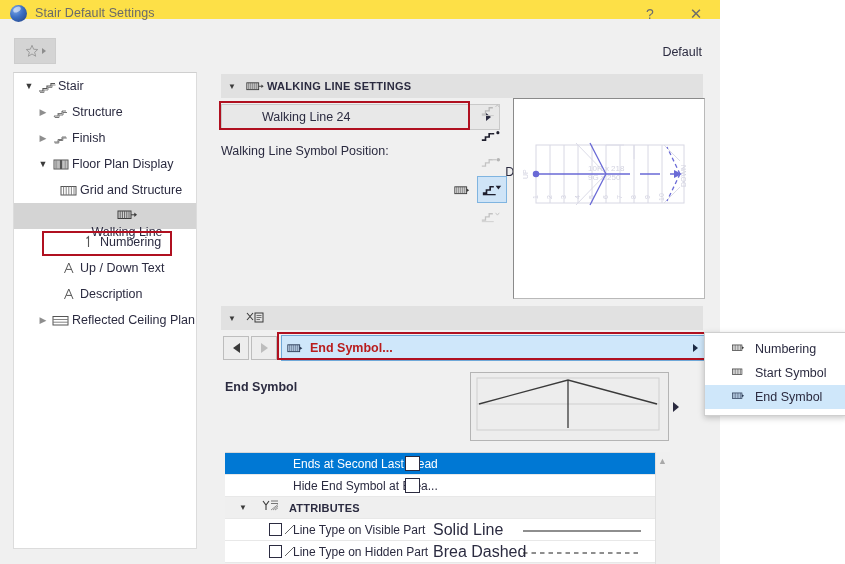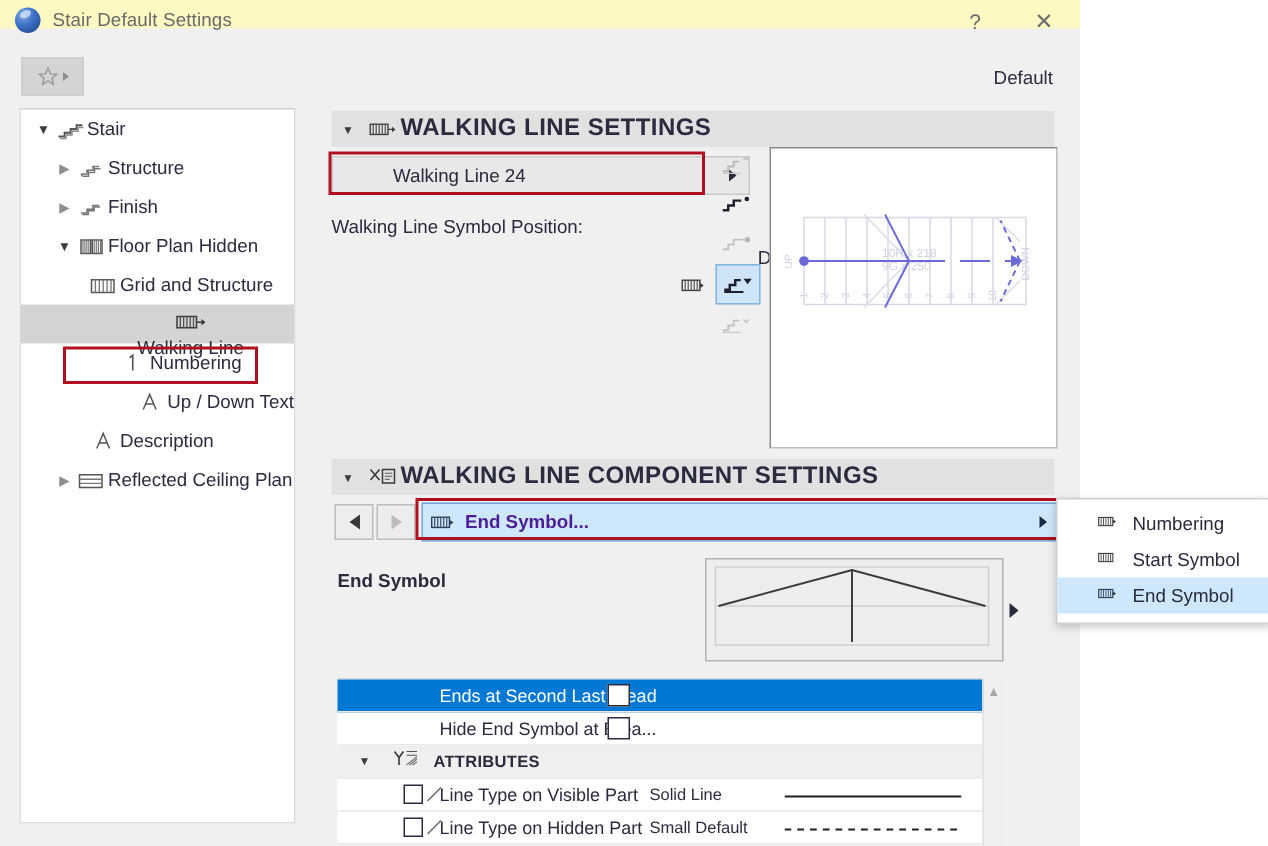--- a/index.html
+++ b/index.html
@@ -4,21 +4,21 @@
 <style>
   html,body{margin:0;padding:0;}
   body{
     width:845px;height:564px;overflow:hidden;background:#ffffff;
     font-family:"Liberation Sans", sans-serif;font-size:12px;color:#2b2b40;
   }
   .window{position:absolute;left:0;top:0;width:720px;height:564px;background:#f0f0f0;overflow:hidden;}
   .outside{position:absolute;left:720px;top:0;width:125px;height:564px;background:#ffffff;}
 
   
-  .titlebar{position:absolute;left:0;top:0;width:720px;height:19px;background:#fef9c3;}
+  .titlebar{position:absolute;left:0;top:0;width:720px;height:19px;background:#fde047;}
   .title-logo{position:absolute;left:10px;top:5px;width:17px;height:17px;border-radius:50%;
     background:radial-gradient(circle at 32% 28%, #7ea8e8 0%, #3b6fc4 45%, #23407e 100%);}
   .title-logo:after{content:"";position:absolute;left:3px;top:2px;width:8px;height:5px;border-radius:50%;
     background:rgba(255,255,255,.55);transform:rotate(-28deg);}
   .title-text{position:absolute;left:35px;top:6px;font-size:12.5px;color:#6a6a6a;letter-spacing:.1px;}
   .tb-btn{position:absolute;top:0;height:28px;width:40px;color:#6d6d6d;font-size:14px;
     display:flex;align-items:center;justify-content:center;cursor:default;}
   .tb-help{left:630px;}
   .tb-close{left:676px;font-size:15px;}
 
@@ -40,21 +40,21 @@
   .tree-icon{width:22px;flex:0 0 22px;display:flex;align-items:center;justify-content:center;}
   .tree-label{font-size:12.5px;color:#2b2b40;}
   .redbox{position:absolute;border:2.5px solid #b01020;box-sizing:border-box;pointer-events:none;}
 
   
   .panel{position:absolute;left:205px;top:72px;width:500px;height:490px;}
   .sec-head{position:absolute;left:16px;width:482px;height:24px;background:#e1e1e1;
     display:flex;align-items:center;}
   .sec-tri{width:22px;display:flex;align-items:center;justify-content:center;color:#3b3b3b;font-size:8px;}
   .sec-ico{width:24px;display:flex;align-items:center;justify-content:center;}
-  .sec-title{font-size:16px;font-weight:bold;color:#2b2b40;letter-spacing:.3px;}
+  .sec-title{font-size:11px;font-weight:bold;color:#2b2b40;letter-spacing:.3px;}
 
   .combo{position:absolute;background:#e8e8e8;border:1px solid #c9c9c9;display:flex;align-items:center;}
   .combo-text{padding-left:8px;font-size:12.5px;color:#2b2b40;}
   .combo-arrow{position:absolute;right:8px;width:0;height:0;
     border-left:5px solid #2b2b40;border-top:4.5px solid transparent;border-bottom:4.5px solid transparent;}
 
   .wl-pos-label{position:absolute;left:16px;top:72px;font-size:12.5px;color:#2b2b40;}
   .wl-pos-val{position:absolute;right:72px;top:93px;font-size:12.5px;color:#2b2b40;text-align:right;}
   .small-dd{position:absolute;right:52px;top:92px;width:16px;height:16px;background:#ededed;border:1px solid #b6b6b6;
     display:flex;align-items:center;justify-content:center;}
@@ -72,39 +72,39 @@
     border:1px solid #b9b9b9;border-left-color:#8a8a8a;border-top-color:#8a8a8a;overflow:hidden;}
 
   
   .navbtn{position:absolute;width:24px;height:22px;background:#ededed;border:1px solid #bdbdbd;
     display:flex;align-items:center;justify-content:center;}
   .navbtn i{width:0;height:0;border-top:5px solid transparent;border-bottom:5px solid transparent;}
   .navbtn.prev i{border-right:7px solid #3a3a3a;}
   .navbtn.next i{border-left:7px solid #bdbdbd;}
 
   .compsel{position:absolute;background:#cfe7fa;border:1px solid #6fa8d8;display:flex;align-items:center;}
-  .compsel .lbl{font-size:12.5px;font-weight:bold;color:#4c1d95;}
+  .compsel .lbl{font-size:12.5px;font-weight:bold;color:#b91c1c;}
 
   
   .es-label{position:absolute;left:20px;top:308px;font-size:12.5px;font-weight:bold;color:#2b2b40;}
   .es-preview{position:absolute;left:265px;top:300px;width:197px;height:67px;background:#ededed;border:1px solid #b4b4b4;}
   .es-arrow{position:absolute;left:468px;top:330px;width:0;height:0;
     border-left:6px solid #2b2b40;border-top:5px solid transparent;border-bottom:5px solid transparent;}
 
   
   .list{position:absolute;left:20px;top:380px;width:430px;background:#ffffff;border-top:1px solid #d7d7d7;}
   .lrow{position:relative;height:21px;display:flex;align-items:center;border-bottom:1px solid #e8e8e8;}
   .lrow.sel{background:#0078d4;}
   .lrow.sel .lname{color:#ffffff;}
   .lrow.grp{background:#efefef;}
   .lname{position:absolute;left:68px;font-size:12px;color:#2b2b40;}
   .lname.grp{left:64px;font-weight:bold;letter-spacing:.2px;font-size:11px;}
   .lchk{position:absolute;left:180px;width:13px;height:13px;background:#ffffff;border:1.5px solid #2b2b40;}
   .lchk.inline{left:44px;width:11px;height:11px;border-width:1.3px;}
-  .lval{position:absolute;left:208px;font-size:11px;color:#2b2b40;}
+  .lval{position:absolute;left:208px;font-size:16px;color:#2b2b40;}
   .lpen{position:absolute;left:59px;width:11px;height:11px;}
   .grp-tri{position:absolute;left:14px;color:#3b3b3b;font-size:8px;}
   .grp-ico{position:absolute;left:36px;}
   .lsample{position:absolute;left:298px;width:120px;}
   .scroll{position:absolute;left:450px;top:380px;width:14px;height:184px;background:#efefef;border-left:1px solid #e0e0e0;}
   .scroll-up{position:absolute;left:2px;top:4px;color:#a8a8a8;font-size:9px;}
 
   
   .popup{position:absolute;left:704px;top:332px;width:141px;background:#ffffff;
     border:1px solid #cfcfcf;box-shadow:0 2px 6px rgba(0,0,0,.22);padding:4px 0 6px 0;}
@@ -183,21 +183,21 @@
       <div class="tree-icon">
         <svg width="18" height="13" viewBox="0 0 18 13">
           <rect x="2" y="2" width="6.5" height="9" fill="none" stroke="#555" stroke-width="1"></rect>
           <rect x="9.5" y="2" width="6.5" height="9" fill="none" stroke="#555" stroke-width="1"></rect>
           <g stroke="#777" stroke-width=".8">
             <path d="M10.8,2 L10.8,11 M12.2,2 L12.2,11 M13.6,2 L13.6,11 M15,2 L15,11"></path>
             <path d="M3.3,2 L3.3,11 M4.6,2 L4.6,11 M5.9,2 L5.9,11 M7.2,2 L7.2,11"></path>
           </g>
         </svg>
       </div>
-      <div class="tree-label">Floor Plan Hidden</div>
+      <div class="tree-label">Floor Plan Display</div>
     </div>
 
     <div class="tree-row" style="padding-left:44px;">
       <div class="tree-icon">
         <svg width="20" height="13" viewBox="0 0 20 13">
           <rect x="2" y="2.5" width="15" height="8.5" fill="none" stroke="#555" stroke-width="1"></rect>
           <g stroke="#777" stroke-width=".9">
             <path d="M4.6,2.5 L4.6,11 M7.2,2.5 L7.2,11 M9.8,2.5 L9.8,11 M12.4,2.5 L12.4,11 M15,2.5 L15,11"></path>
           </g>
         </svg>
@@ -222,21 +222,21 @@
 
     <div class="tree-row" style="padding-left:64px;">
       <div class="tree-icon">
         <svg width="20" height="14" viewBox="0 0 20 14">
           <path d="M7.5,3.5 L9.5,1.8 L9.5,12" fill="none" stroke="#555" stroke-width="1.1"></path>
         </svg>
       </div>
       <div class="tree-label">Numbering</div>
     </div>
 
-    <div class="tree-row" style="padding-left:66px;justify-content:flex-end;">
+    <div class="tree-row" style="padding-left:44px;">
       <div class="tree-icon">
         <svg width="20" height="14" viewBox="0 0 20 14">
           <path d="M5.5,12 L9.8,2 L14,12 M7.3,8.4 L12.2,8.4" fill="none" stroke="#555" stroke-width="1"></path>
         </svg>
       </div>
       <div class="tree-label">Up / Down Text</div>
     </div>
 
     <div class="tree-row" style="padding-left:44px;">
       <div class="tree-icon">
@@ -375,21 +375,20 @@
 
     <div class="sec-head" style="top:234px;">
       <div class="sec-tri">▼</div>
       <div class="sec-ico">
         <svg width="20" height="14" viewBox="0 0 20 14">
           <path d="M2,2 L8,9 M8,2 L2,9" stroke="#3a3a3a" stroke-width="1.1" fill="none"></path>
           <rect x="10" y="2" width="8" height="9" fill="none" stroke="#3a3a3a" stroke-width="1"></rect>
           <path d="M11.5,4.5 L16.5,4.5 M11.5,6.5 L16.5,6.5 M11.5,8.5 L15,8.5" stroke="#555" stroke-width=".8"></path>
         </svg>
       </div>
-      <div class="sec-title">WALKING LINE COMPONENT SETTINGS</div>
     </div>
 
     <div class="navbtn prev" style="left:18px;top:264px;">
       <i></i>
     </div>
     <div class="navbtn next" style="left:46px;top:264px;">
       <i></i>
     </div>
     <div class="compsel" style="left:76px;top:263px;width:424px;height:24px;">
       <div style="width:28px;display:flex;align-items:center;justify-content:center;">
@@ -461,21 +460,21 @@
       </div>
 
       <div class="lrow">
         <div class="lchk inline"></div>
         <div class="lpen">
           <svg width="11" height="11" viewBox="0 0 11 11">
               <path d="M1,10 L10,1" stroke="#666" stroke-width="1"></path>
             </svg>
         </div>
         <div class="lname">Line Type on Hidden Part</div>
-        <div class="lval">Small Default</div>
+        <div class="lval">Brea Dashed</div>
         <div class="lsample">
           <svg width="118" height="6" viewBox="0 0 118 6">
               <path d="M0,3 L118,3" stroke="#1f1f1f" stroke-width="1.2" stroke-dasharray="4.5,4"></path>
             </svg>
         </div>
       </div>
     </div>
 
     <div class="scroll">
       <div class="scroll-up">▲</div>

